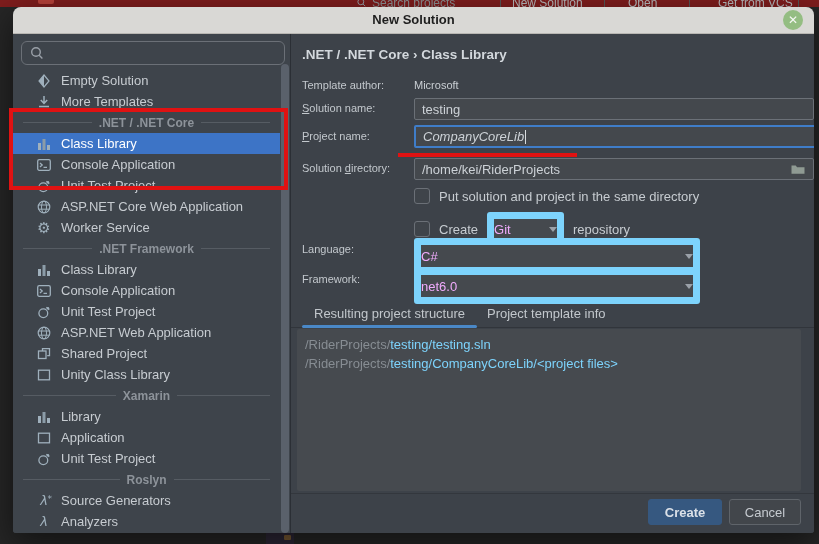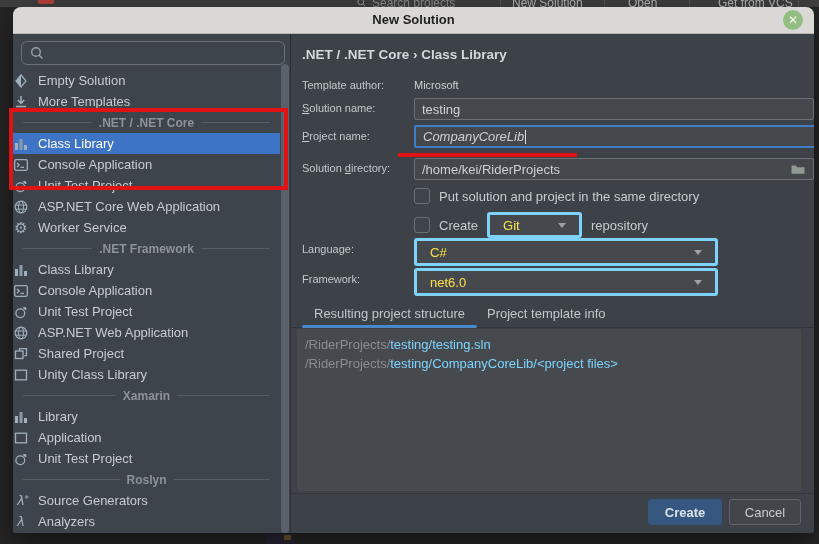--- a/index.html
+++ b/index.html
@@ -3,21 +3,21 @@
 <meta charset="utf-8">
 <style>
   html,body{margin:0;padding:0;}
   body{
     width:819px;height:544px;position:relative;overflow:hidden;
     background:#262626;
     font-family:"Liberation Sans","DejaVu Sans",sans-serif;
     -webkit-font-smoothing:antialiased;
   }
   
-  .bgbar{position:absolute;top:0;left:0;width:819px;height:7px;background:#404040;overflow:hidden;}
+  .bgbar{position:absolute;top:0;left:0;width:819px;height:7px;background:#7f1d1d;overflow:hidden;}
   .bgbar .t{position:absolute;top:-4px;height:14px;line-height:14px;font-size:12px;color:#b9bcbe;white-space:nowrap;}
   .bgbar .s{color:#8f9294;}
   .bgbar .vdiv{position:absolute;top:0;width:1px;height:7px;background:#565656;}
   .bgbar .redmark{position:absolute;left:38px;top:0;width:16px;height:4px;background:#b8423a;border-radius:0 0 2px 2px;}
   .bgbar svg{position:absolute;top:-3px;}
   .bg-artifact{position:absolute;left:266px;top:533px;width:28px;height:11px;background:#2d2737;}
   .bg-artifact:after{content:"";position:absolute;right:3px;top:2px;width:7px;height:5px;background:#7a5a33;border-radius:1px;}
 
   
   .dialog{position:absolute;left:13px;top:7px;width:801px;height:526px;border-radius:8px 8px 3px 3px;
@@ -26,21 +26,21 @@
   .titlebar .title{position:absolute;left:0;right:0;top:5px;text-align:center;font-size:13px;font-weight:700;color:#1e1e1e;}
   .closebtn{position:absolute;right:11px;top:3px;width:20px;height:20px;border-radius:50%;background:#94bd82;
     color:#f6f8f4;font-size:12px;font-weight:700;text-align:center;line-height:20px;cursor:default;}
   .content{position:absolute;top:27px;left:0;right:0;bottom:0;display:flex;}
 
   
   .sidebar{width:277px;position:relative;background:#3e444b;border-right:1px solid #2b2f35;flex:none;}
   .searchbox{position:absolute;left:8px;top:7px;width:255px;height:22px;border:1px solid #6b7077;border-radius:6px;
     background:#3e444b;display:flex;align-items:center;padding-left:7px;}
   .slist{position:absolute;top:36px;left:0;right:10px;}
-  .srow{height:21px;display:flex;align-items:center;padding-left:0;}
+  .srow{height:21px;display:flex;align-items:center;padding-left:23px;}
   .srow .lbl{margin-left:9px;color:#c7ccd1;font-size:13px;white-space:nowrap;}
   .srow.sel{background:#3d74c6;}
   .srow.sel .lbl{color:#ffffff;}
   .sec{height:21px;display:flex;align-items:center;gap:7px;padding:0 10px;color:#8d939a;font-weight:700;font-size:12px;}
   .sec:before,.sec:after{content:"";flex:1;height:1px;background:#565c63;}
   .scrollthumb{position:absolute;right:1px;top:30px;bottom:0;width:8px;background:#5a616b;border-radius:4px;}
 
   .ic{width:16px;height:16px;flex:none;display:inline-block;}
   .gly{width:16px;height:16px;flex:none;display:inline-block;text-align:center;color:#9fb0bc;font-size:13px;line-height:16px;font-family:"DejaVu Sans",sans-serif;}
   .gly-gear:before{content:"⚙";font-size:15px;}
@@ -55,22 +55,22 @@
   .flabel{position:absolute;left:11px;font-size:11px;color:#c3c8cd;white-space:nowrap;}
   .fvalue{font-size:11px;color:#c9ced3;}
   .u{text-decoration:underline;}
   .tinput{position:absolute;left:123px;width:384px;height:20px;background:#44484d;border:1px solid #6b7077;border-radius:2px;
     padding:0 7px;font-size:13px;color:#ccd1d6;display:flex;align-items:center;white-space:nowrap;overflow:hidden;}
   .tinput.focused{border:2px solid #3f7dc9;height:19px;font-style:italic;}
   .caret{display:inline-block;width:1px;height:14px;background:#d8dcdf;margin-left:1px;}
   .folder-ic{margin-left:auto;flex:none;}
   .cbox{width:14px;height:14px;border:1px solid #6b7077;border-radius:3px;background:#3f444a;flex:none;}
   .cbrow{position:absolute;left:123px;display:flex;align-items:center;gap:9px;font-size:13px;color:#c7ccd1;}
-  .combo{background:#45494e;border:3px solid #7dd3fc;border-radius:3px;display:flex;align-items:center;
-    padding:0 13px;font-size:13px;color:#fde047;}
+  .combo{background:#45494e;border:7px solid #7dd3fc;border-radius:3px;display:flex;align-items:center;
+    padding:0 0;font-size:13px;color:#f0abfc;}
   .combo .arr{margin-left:auto;width:0;height:0;border-left:4px solid transparent;border-right:4px solid transparent;border-top:5px solid #9ba1a8;}
   .combo.big{position:absolute;left:123px;width:272px;height:22px;}
 
   .tabbar{position:absolute;top:270px;left:0;right:0;height:23px;border-bottom:1px solid #31353b;}
   .tab{position:absolute;top:0;height:22px;line-height:20px;font-size:13px;color:#c2c7cc;padding:0 4px;}
   .tab.active:after{content:"";position:absolute;left:-8px;right:-8px;bottom:-2px;height:3px;background:#4a88c7;border-radius:2px;}
   .results{position:absolute;left:6px;top:295px;width:488px;height:150px;background:#464a4f;border-radius:2px;
     padding:6px 8px;font-size:13px;line-height:19px;white-space:nowrap;overflow:hidden;}
   .results .dim{color:#878d93;}
   .results .lit{color:#7dd3fc;}

